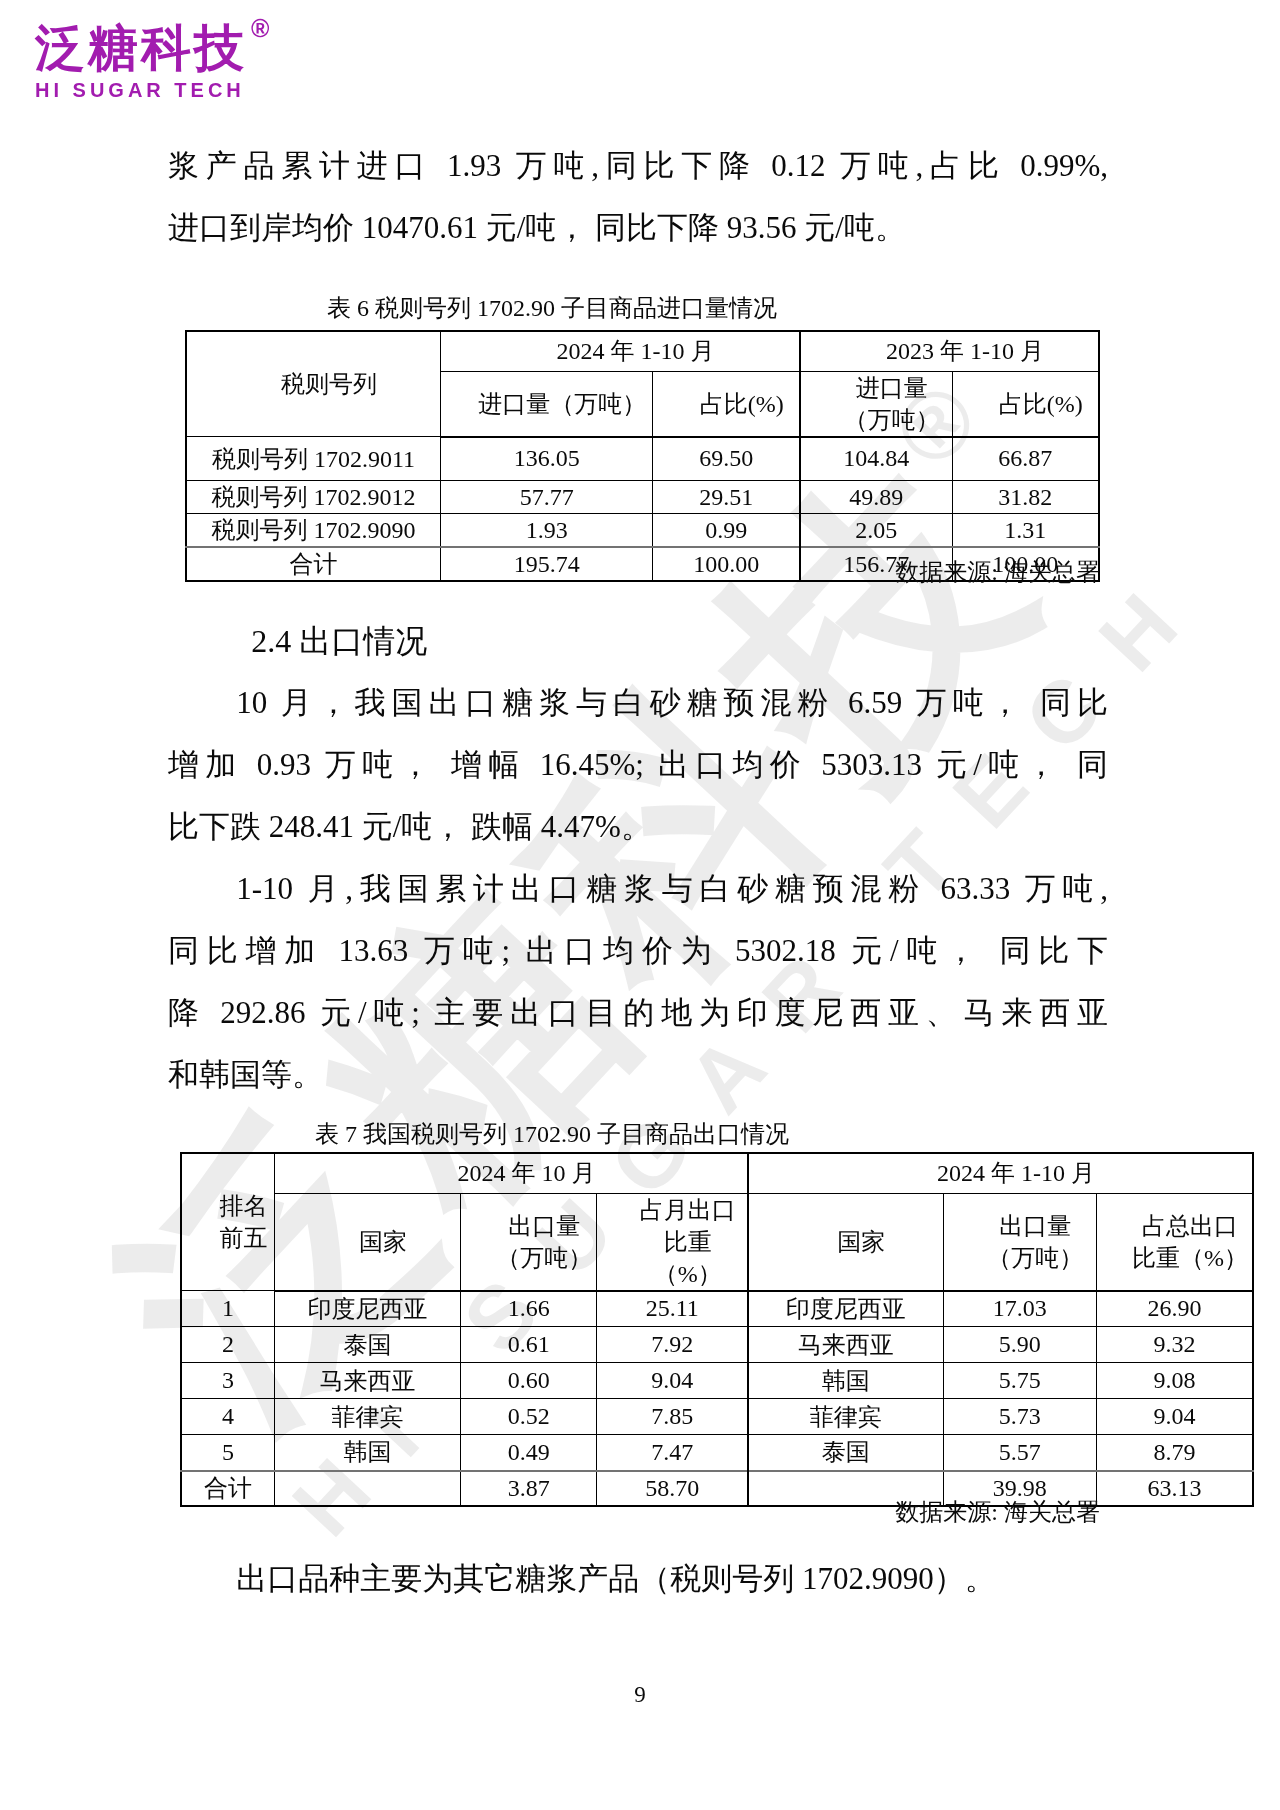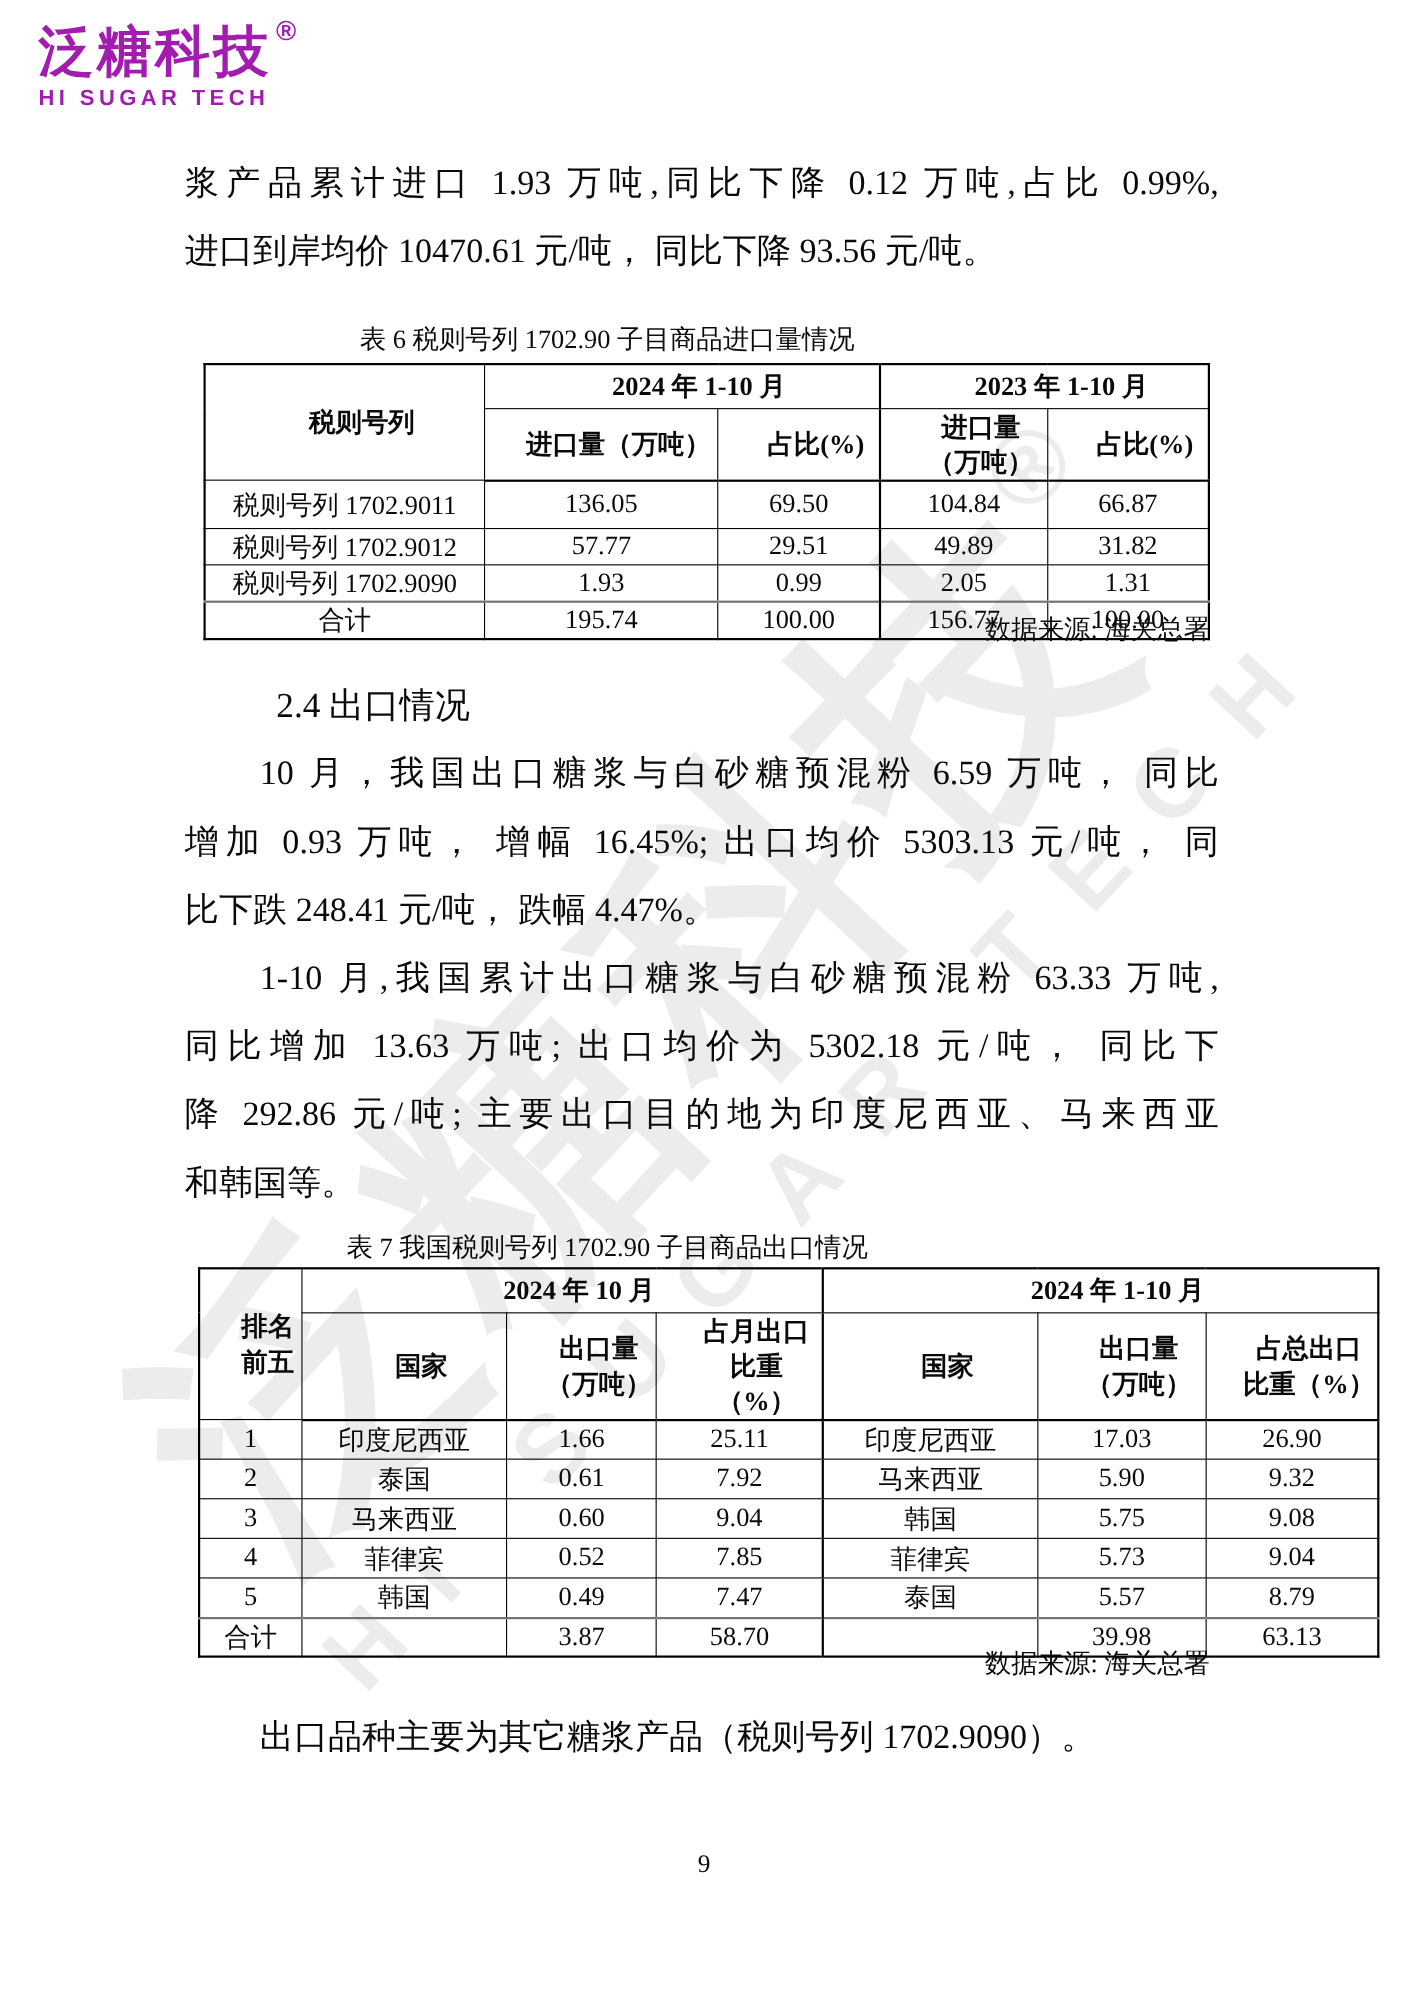--- a/index.html
+++ b/index.html
@@ -37,21 +37,21 @@
   .bodytext .ln.first { text-indent: 2.2em; }
   .heading { left: 168px; width: 940px; font-size: 32px; padding-left: 0; text-indent: 2.6em; }
   .caption { left: 152px; width: 800px; text-align: center; font-size: 24px; }
   .source { right: 180px; font-size: 24px; text-align: center; }
   .pagenum { left: 0; width: 1280px; text-align: center; font-size: 23px; }
   
   table { border-collapse: collapse; table-layout: fixed; z-index: 1; position: absolute;
           background: transparent; }
   td, th { border: 1px solid #000; text-align: center; vertical-align: middle;
            font-size: 24px; padding: 0 2px; overflow: hidden; }
-  th { font-weight: bold; padding-left: 33px; }
+  th { font-weight: normal; padding-left: 33px; }
   .t6 { left: 185px; top: 330px; width: 915px; }
   .t7 { left: 180px; top: 1152px; width: 1074px; }
   table.bordered { border: 2px solid #000; }
   tr.hdr-bottom td, tr.hdr-bottom th { border-bottom: 2px solid #000; }
   tr.total td { border-top: 2px solid #737373; margin-left: 46px; }
   td.grp, th.grp { border-left: 2px solid #000; }
   .num-bold { font-weight: normal; }
 </style>
 </head>
 <body>

